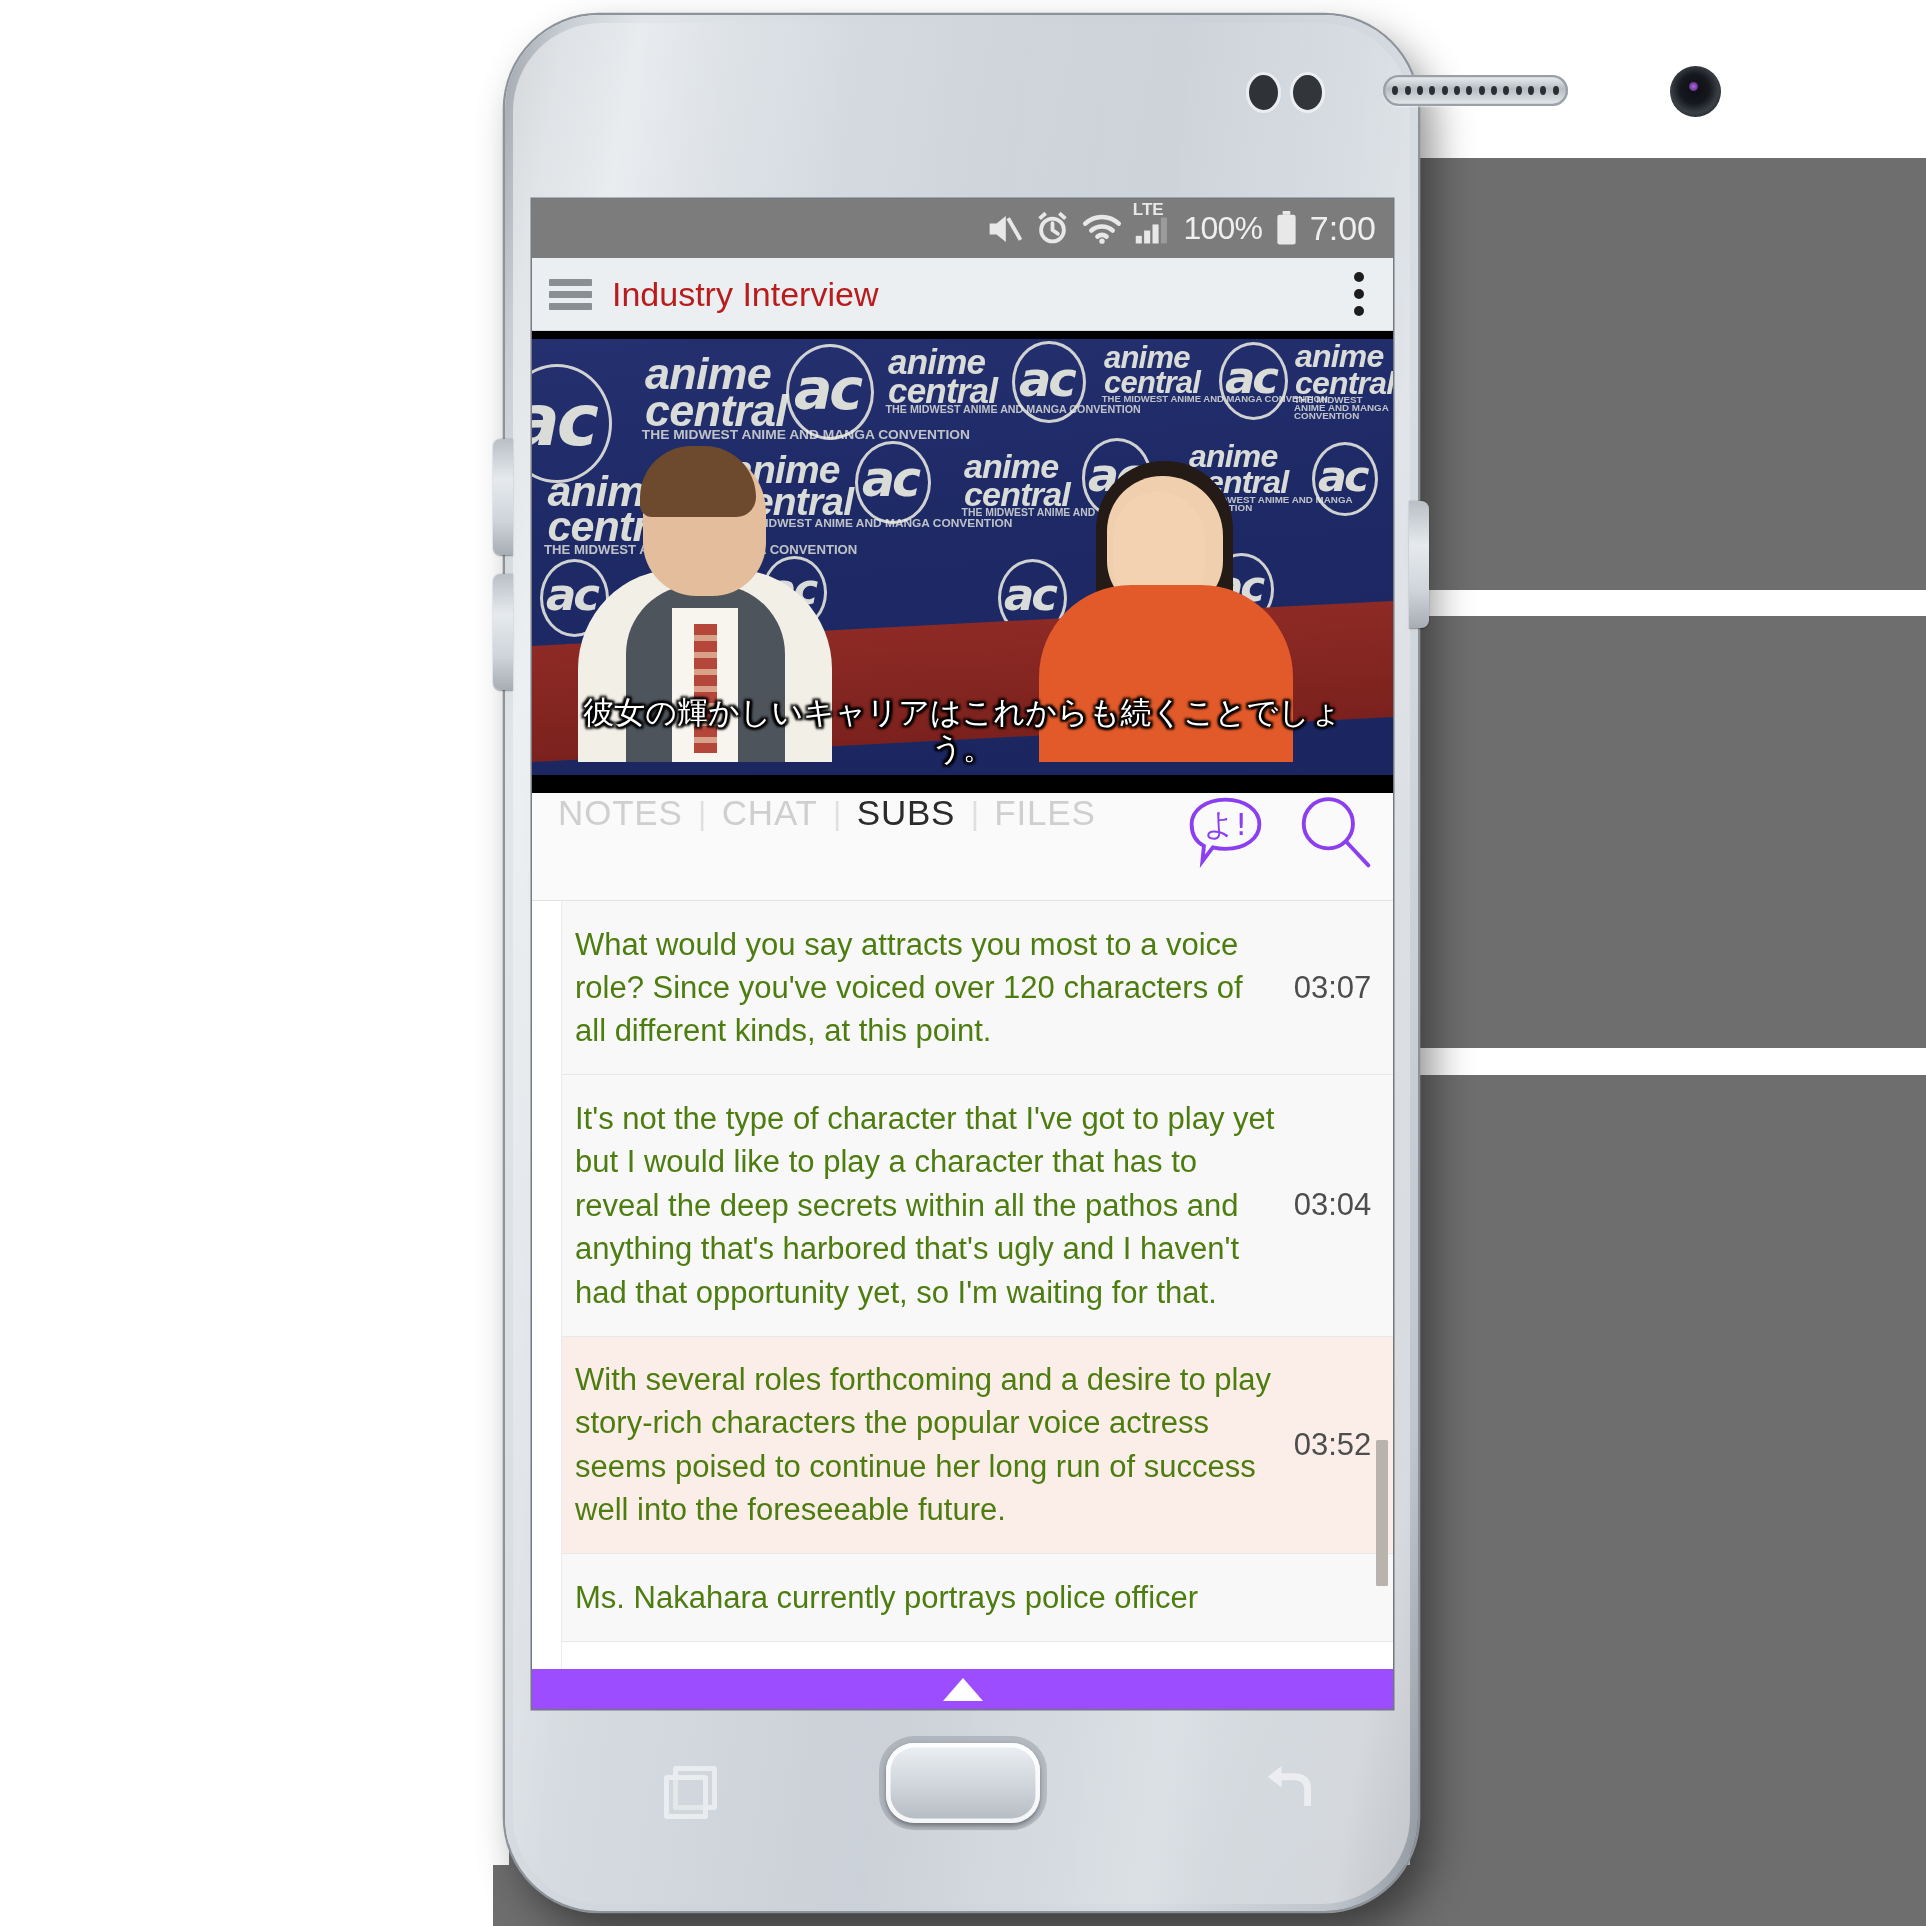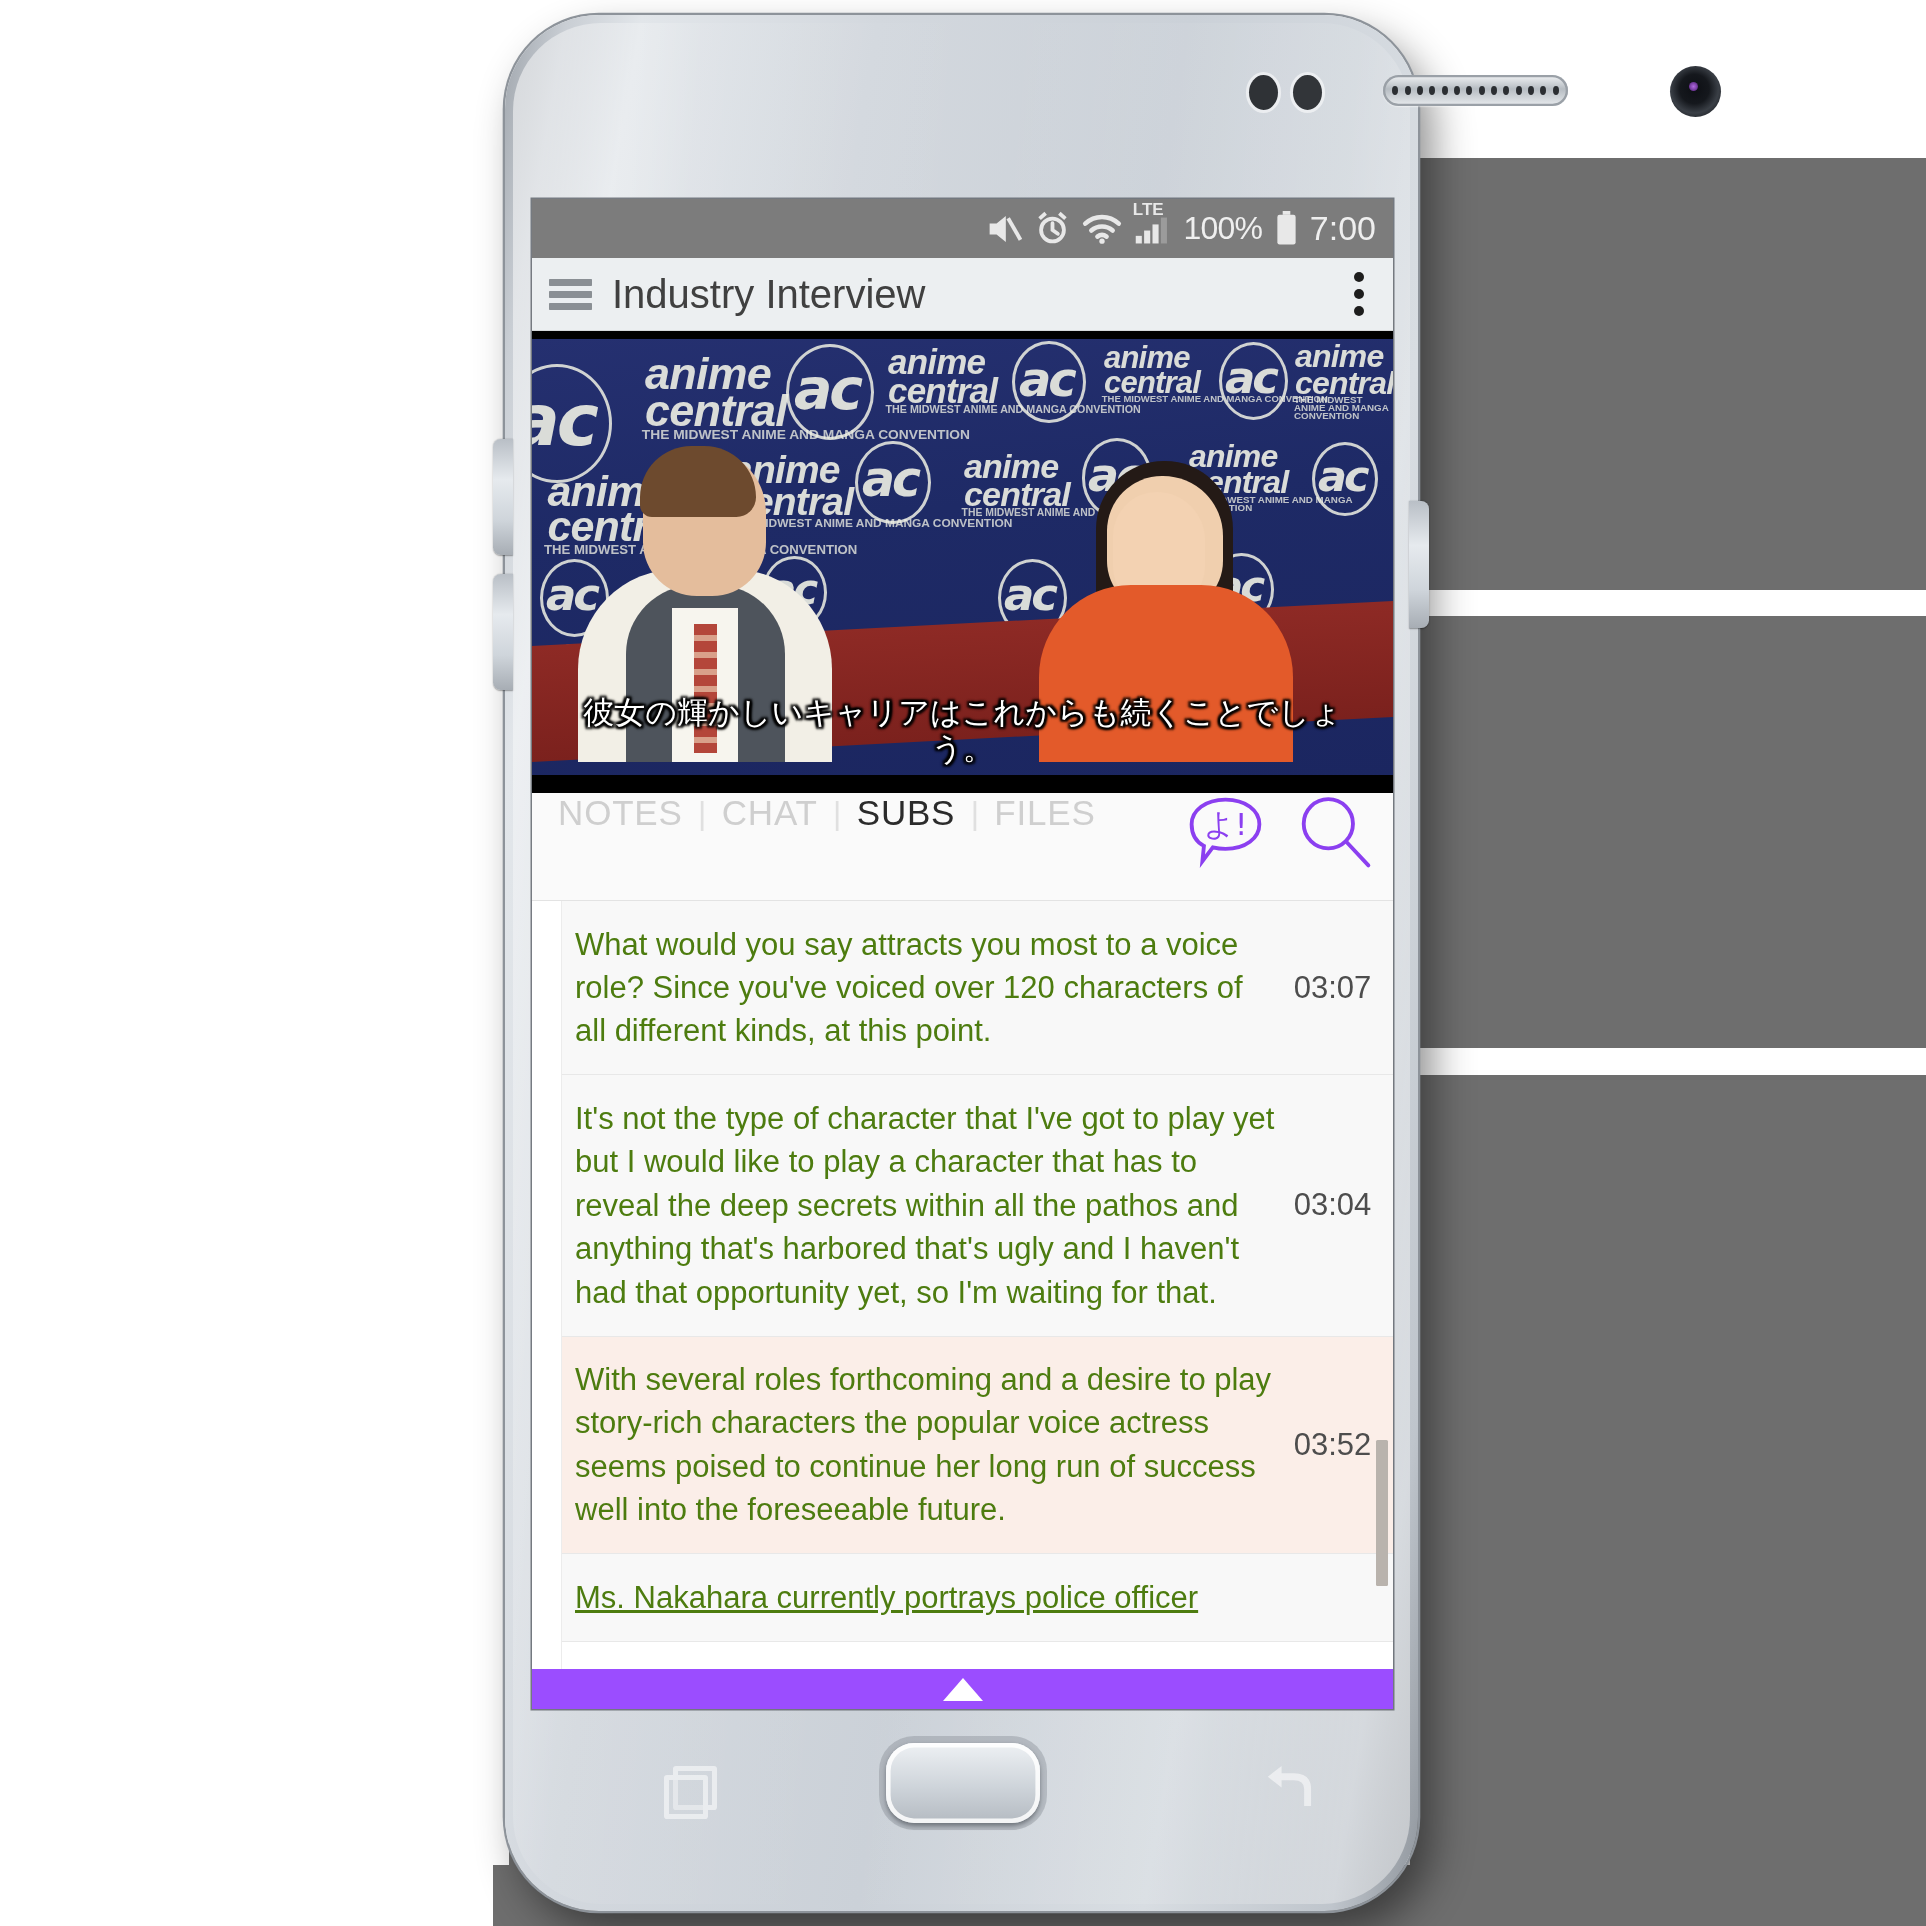--- a/index.html
+++ b/index.html
@@ -64,21 +64,21 @@
   .sb-ico{display:flex;align-items:center;}
   .sb-text{font-size:32px;letter-spacing:-0.8px;color:#efefef;}
   #sb-time{font-size:34px;}
 
   
   #appbar{height:73px;background:#eceff1;display:flex;align-items:center;padding:0 17px;
     box-sizing:border-box;border-bottom:0.8px solid #d6d9db;}
   #hamburger{width:43px;height:31px;display:flex;flex-direction:column;justify-content:space-between;
     margin-right:20px;cursor:pointer;}
   #hamburger span{display:block;height:7px;background:#8a8f94;border-radius:0.8px;}
-  #app-title{font-size:40px;color:#404040;flex:1;}
+  #app-title{font-size:34px;color:#b91c1c;flex:1;}
   #overflow{width:35px;height:54px;display:flex;flex-direction:column;align-items:center;
     justify-content:center;gap:7px;cursor:pointer;}
   #overflow i{width:10px;height:10px;border-radius:50%;background:#1d1d1d;display:block;}
 
   
   #video{position:relative;height:462px;background:#0b0b0b;overflow:hidden;}
   #vid-letterbox-top{position:absolute;left:0;right:0;top:0;height:7.7px;background:#000;z-index:6;}
   #vid-letterbox-bot{position:absolute;left:0;right:0;bottom:0;height:18.5px;background:#000;z-index:6;}
   #backdrop{position:absolute;left:0;top:6.2px;right:0;bottom:15.4px;
     background:linear-gradient(175deg,#253070 0%,#1e2a66 40%,#1b2660 100%);}
@@ -152,21 +152,21 @@
   #homebtn{position:absolute;left:50%;transform:translateX(-50%);top:1743px;width:154px;height:80px;
     border-radius:28px;background:linear-gradient(180deg,#eef1f4,#ced4da 55%,#b4bac1);
     box-shadow:inset 0 0 0 4.6px rgba(255,255,255,.85),0 2.3px 4.6px rgba(60,65,72,.55),
       0 0 0 7px rgba(120,126,134,.35);}
   #recents{position:absolute;left:664px;top:1766px;width:45px;height:45px;opacity:.55;}
   #recents .r1{position:absolute;left:9.2px;top:0;width:34px;height:34px;border:5.4px solid #fff;border-radius:3.1px;}
   #recents .r2{position:absolute;left:0;top:9.2px;width:34px;height:34px;border:5.4px solid #fff;
     border-radius:3.1px;background:rgba(210,215,220,.25);}
   #backbtn{position:absolute;right:609px;top:1763px;width:54px;height:49px;opacity:.55;}
 
-  .nowrap{white-space:nowrap;text-decoration:underline;}
+  .nowrap{white-space:nowrap;}
 </style>
 </head>
 <body>
 
 <div class="bg-shadow" id="sh-e"></div>
 <div class="bg-shadow" id="sh-a"></div>
 <div class="bg-shadow" id="sh-b"></div>
 <div class="bg-shadow" id="sh-c"></div>
 <div class="bg-shadow" id="sh-d"></div>
 

